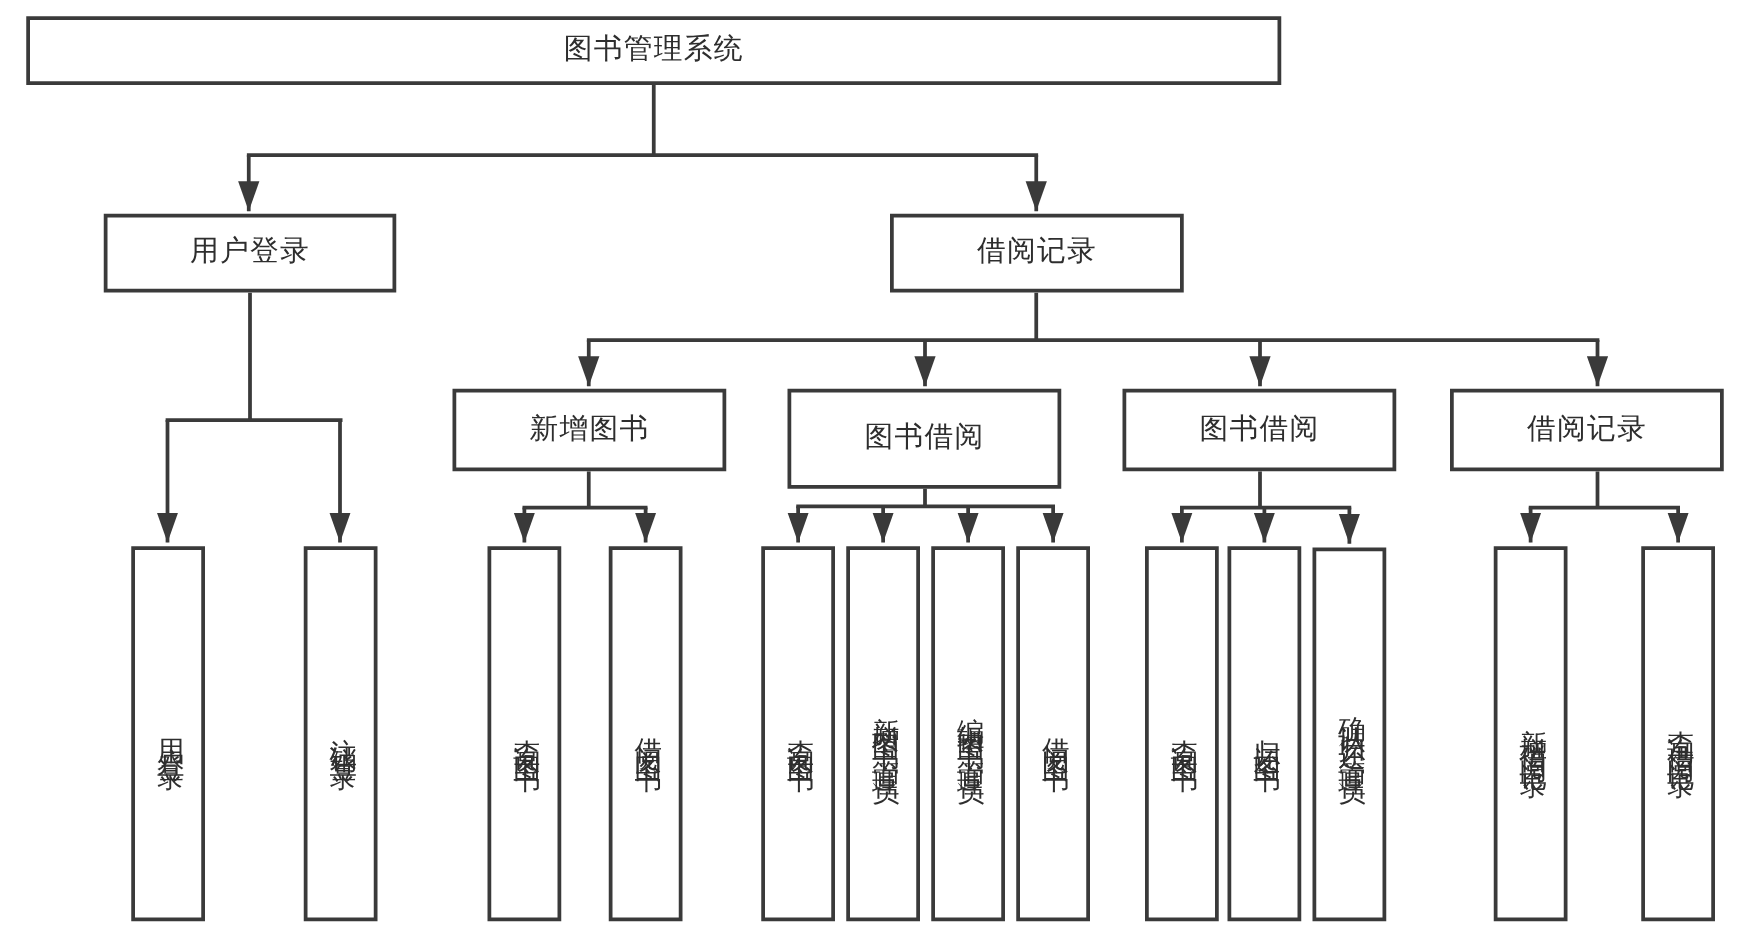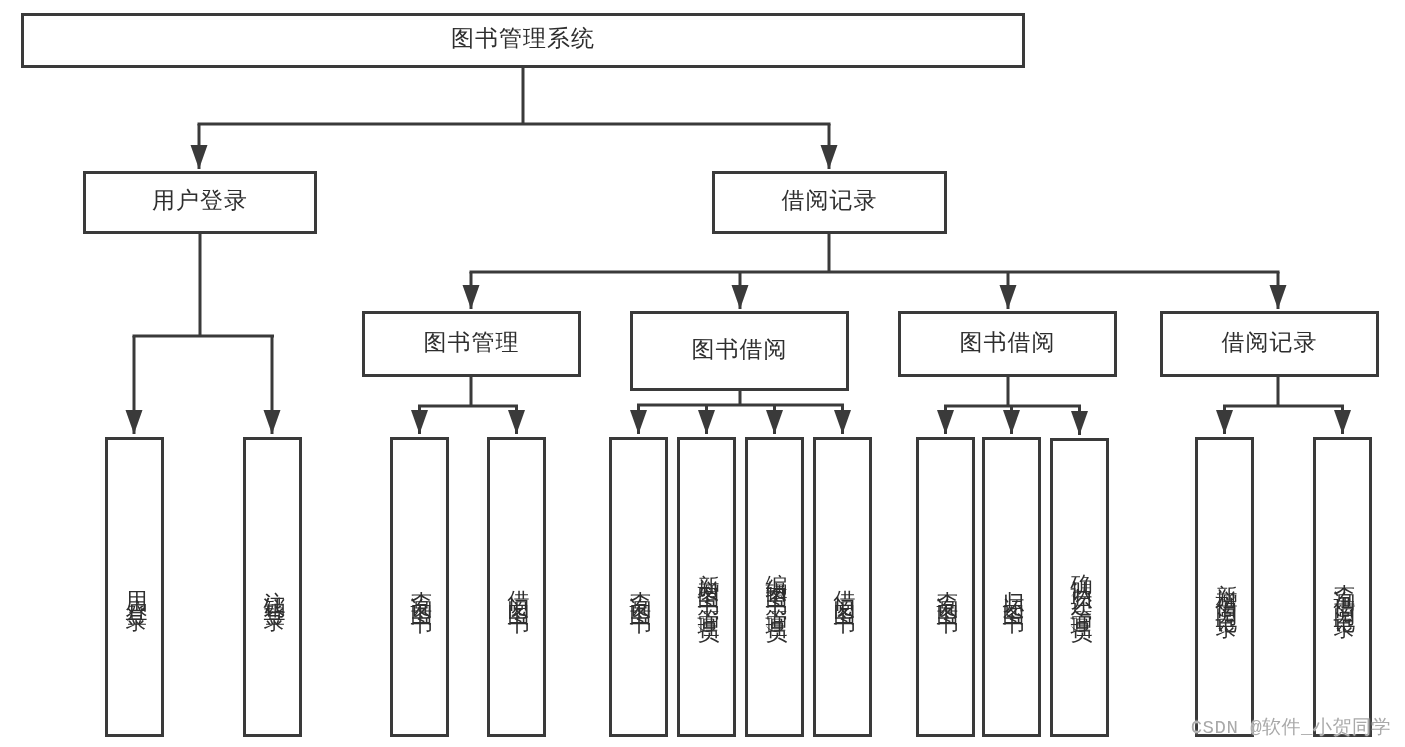--- a/index.html
+++ b/index.html
@@ -93,21 +93,21 @@
       <line x1="1224.5" y1="406" x2="1224.5" y2="434" marker-end="url(#arrowhead)"></line>
       <line x1="1342.5" y1="406" x2="1342.5" y2="434" marker-end="url(#arrowhead)"></line>
     </g>
   </svg>
 
   <div class="node h" style="left:21px;top:13px;width:1004px;height:55px">图书管理系统</div>
 
   <div class="node h" style="left:83px;top:171px;width:234px;height:63px">用户登录</div>
   <div class="node h" style="left:712px;top:171px;width:235px;height:63px">借阅记录</div>
 
-  <div class="node h" style="left:362px;top:311px;width:219px;height:66px">图书管理</div>
+  <div class="node h" style="left:362px;top:311px;width:219px;height:66px">新增图书</div>
   <div class="node h" style="left:630px;top:311px;width:219px;height:80px">图书借阅</div>
   <div class="node h" style="left:898px;top:311px;width:219px;height:66px">图书借阅</div>
   <div class="node h" style="left:1160px;top:311px;width:219px;height:66px">借阅记录</div>
 
   <div class="node v" style="left:105px;top:437px;width:59px;height:300px">用户登录</div>
   <div class="node v" style="left:243px;top:437px;width:59px;height:300px">注销登录</div>
 
   <div class="node v" style="left:390px;top:437px;width:59px;height:300px">查询图书</div>
   <div class="node v" style="left:487px;top:437px;width:59px;height:300px">借阅图书</div>
 
@@ -116,14 +116,13 @@
   <div class="node v" style="left:745px;top:437px;width:59px;height:300px">编辑图书（管理员）</div>
   <div class="node v" style="left:813px;top:437px;width:59px;height:300px">借阅图书</div>
 
   <div class="node v" style="left:916px;top:437px;width:59px;height:300px">查询图书</div>
   <div class="node v" style="left:982px;top:437px;width:59px;height:300px">归还图书</div>
   <div class="node v" style="left:1050px;top:438px;width:59px;height:299px">确认归还（管理员）</div>
 
   <div class="node v" style="left:1195px;top:437px;width:59px;height:300px">新增借阅记录</div>
   <div class="node v" style="left:1313px;top:437px;width:59px;height:300px">查询借阅记录</div>
 
-  <div class="watermark">CSDN @软件_小贺同学</div>
 </div>
 
 </body></html>

